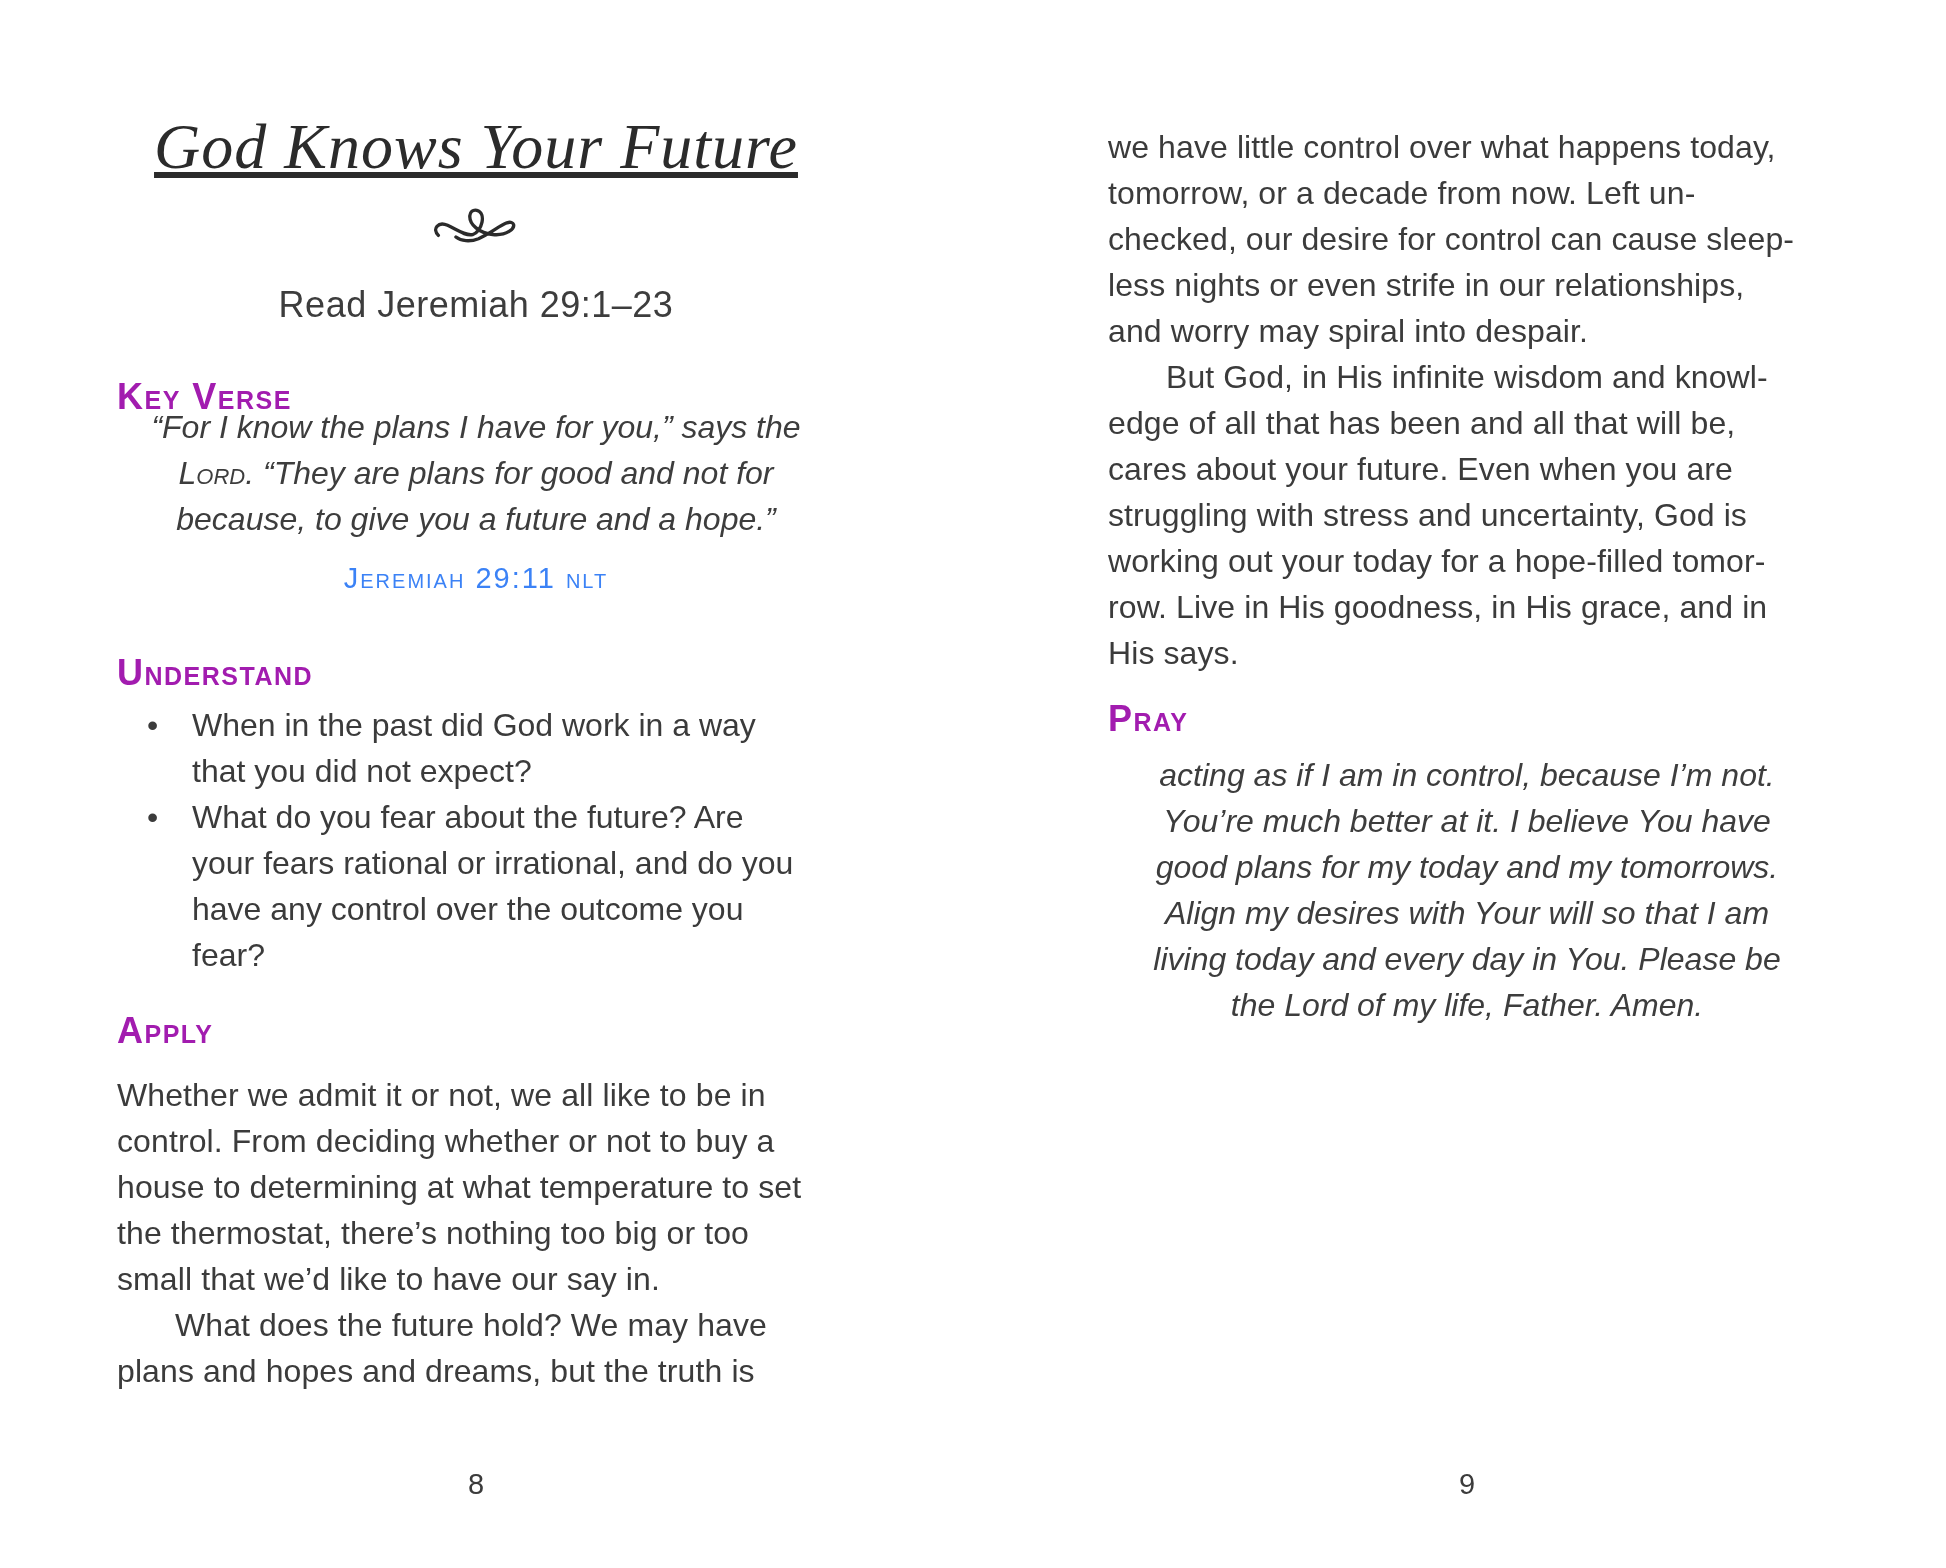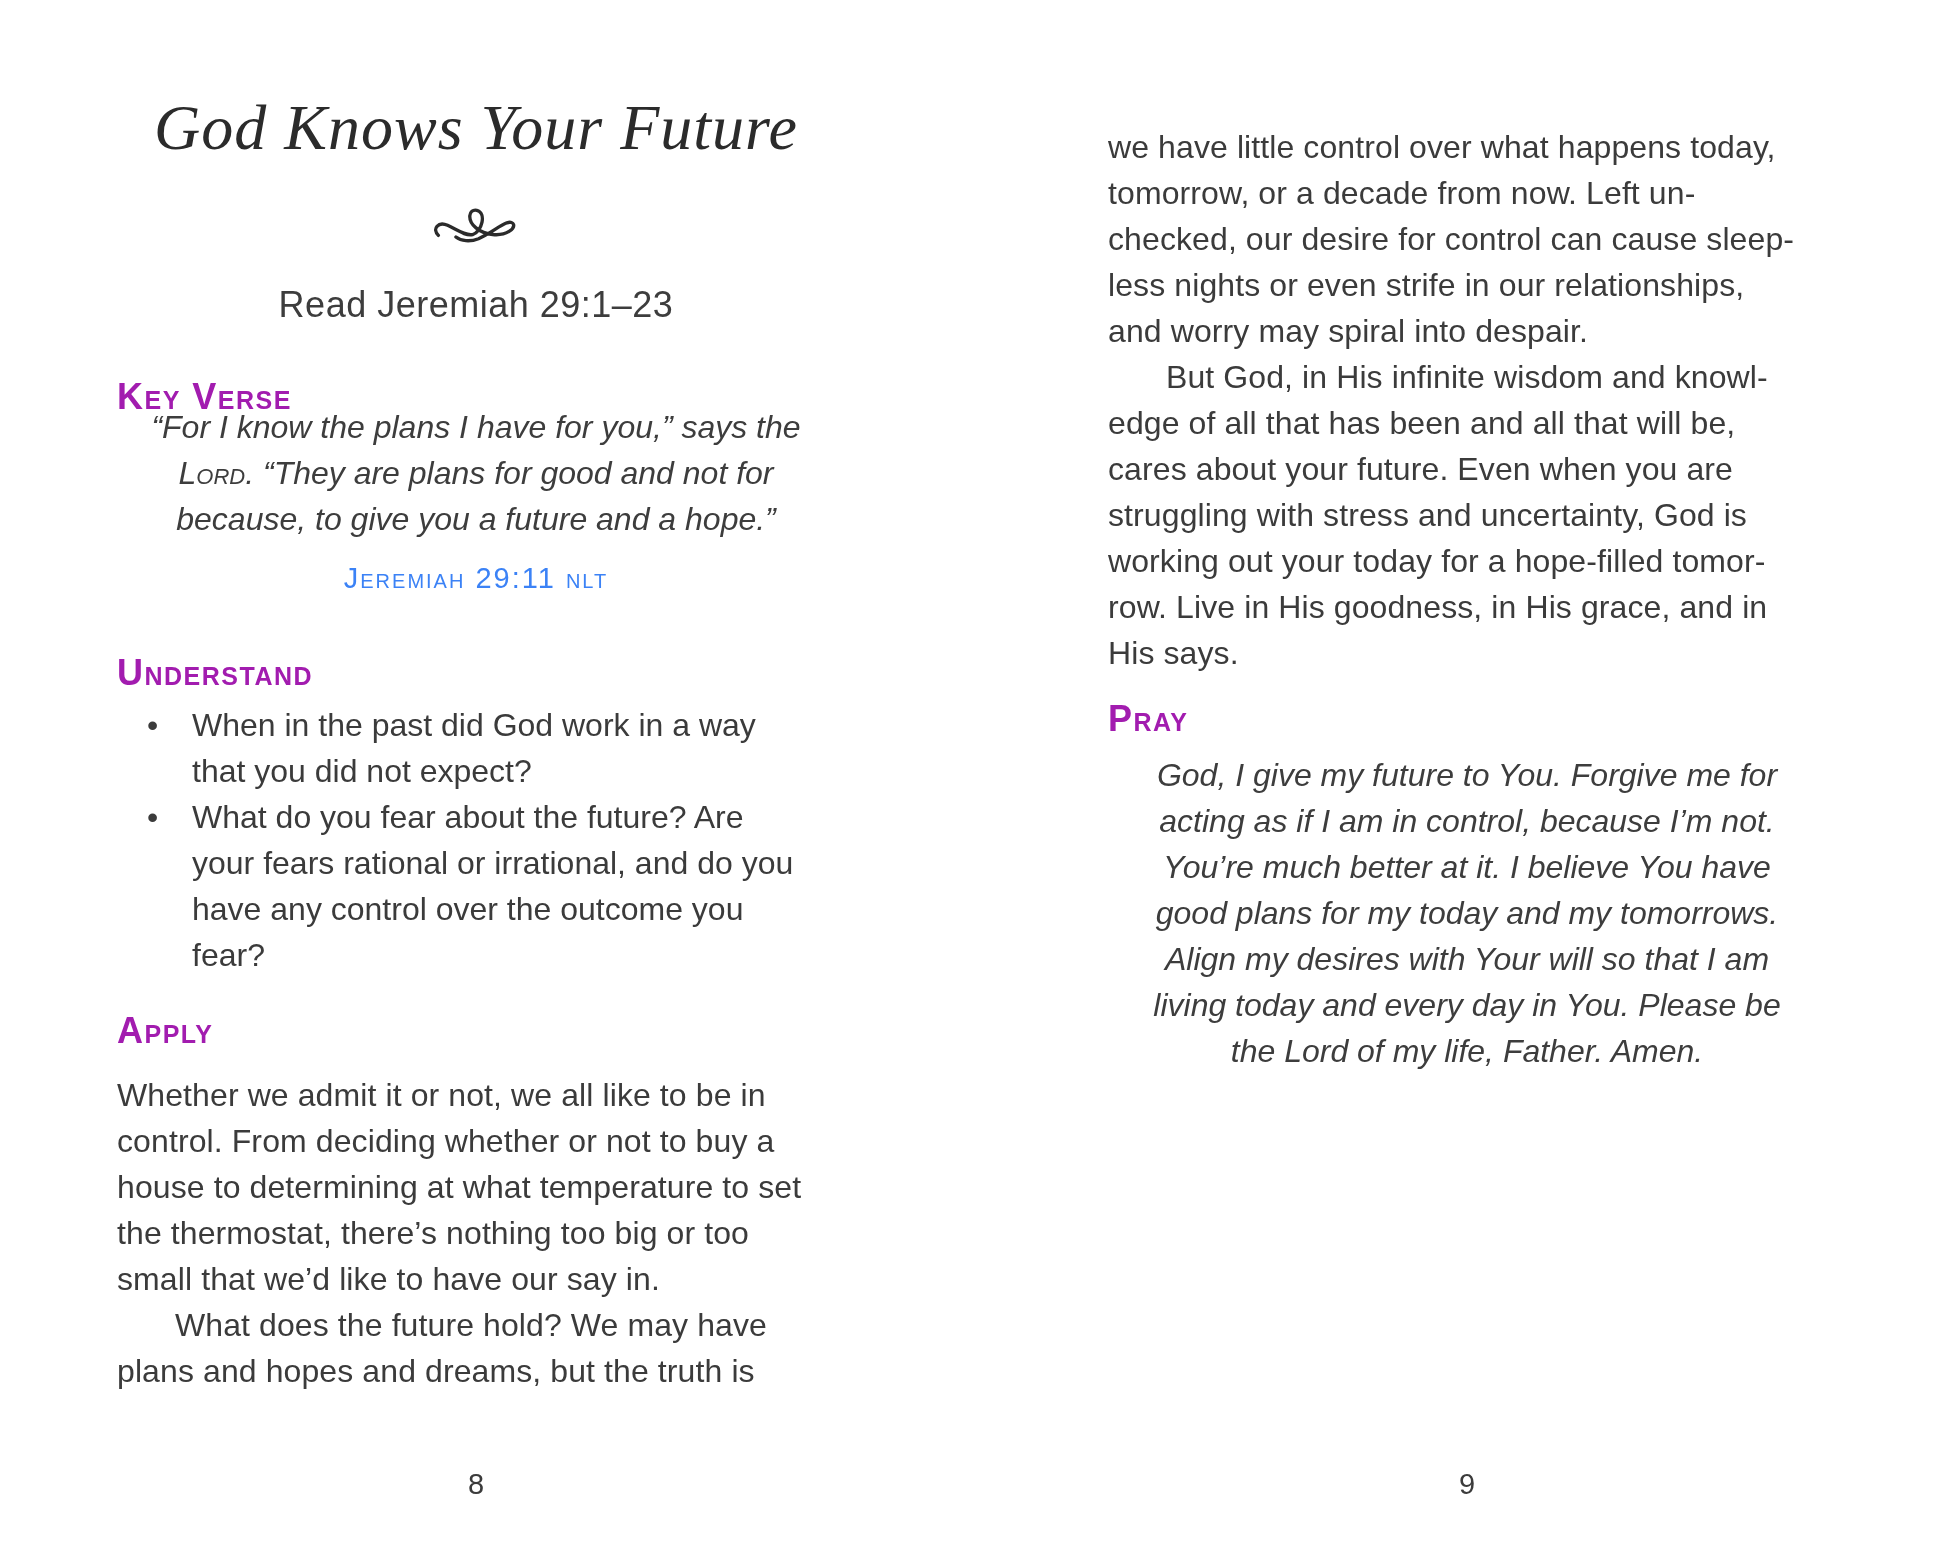--- a/index.html
+++ b/index.html
@@ -85,21 +85,21 @@
     color:#3b3b3b;
   }
 </style>
 </head>
 <body>
 
 <div class="spread">
 
   <div class="col col-left">
 
-    <div class="block book-title" style="top:90px;">God Knows Your Future</div>
+    <div class="block book-title" style="top:109px;text-decoration:underline;">God Knows Your Future</div>
 
     <div class="block ornament-wrap" style="top:203px;">
       <svg width="92" height="48" viewBox="0 0 110 56" fill="none" aria-hidden="true">
         <path d="M10 38 C 2 30, 10 21, 21 26 C 32 31, 42 39, 51 37
                  C 62 34, 68 11, 56 8 C 46 6, 44 20, 55 29
                  C 66 38, 84 40, 95 33 C 103 28, 101 20, 92 23
                  C 82 27, 72 36, 58 42 C 48 46, 37 45, 31 40" stroke="#2b2b2b" stroke-width="4" stroke-linecap="round" fill="none"></path>
       </svg>
     </div>
 
@@ -168,21 +168,20 @@
           <div class="line">struggling with stress and uncertainty, God is</div>
           <div class="line">working out your today for a hope-filled tomor-</div>
           <div class="line">row. Live in His goodness, in His grace, and in</div>
           <div class="line">His says.</div>
         </div>
       </div>
 
     <div class="block heading" style="top:698px;">Pray</div>
 
     <div class="block prayer" style="top:752px;">
-        <div class="line">God, I give my future to You. Forgive me for</div>
         <div class="line">acting as if I am in control, because I’m not.</div>
         <div class="line">You’re much better at it. I believe You have</div>
         <div class="line">good plans for my today and my tomorrows.</div>
         <div class="line">Align my desires with Your will so that I am</div>
         <div class="line">living today and every day in You. Please be</div>
         <div class="line">the Lord of my life, Father. Amen.</div>
       </div>
 
     <div class="block page-num" style="top:1468px;">9</div>
   </div>

